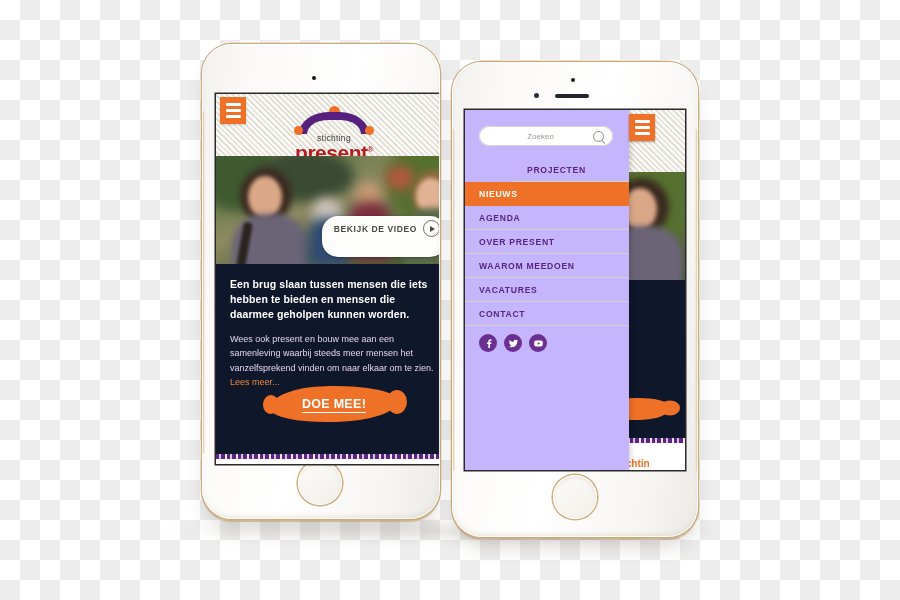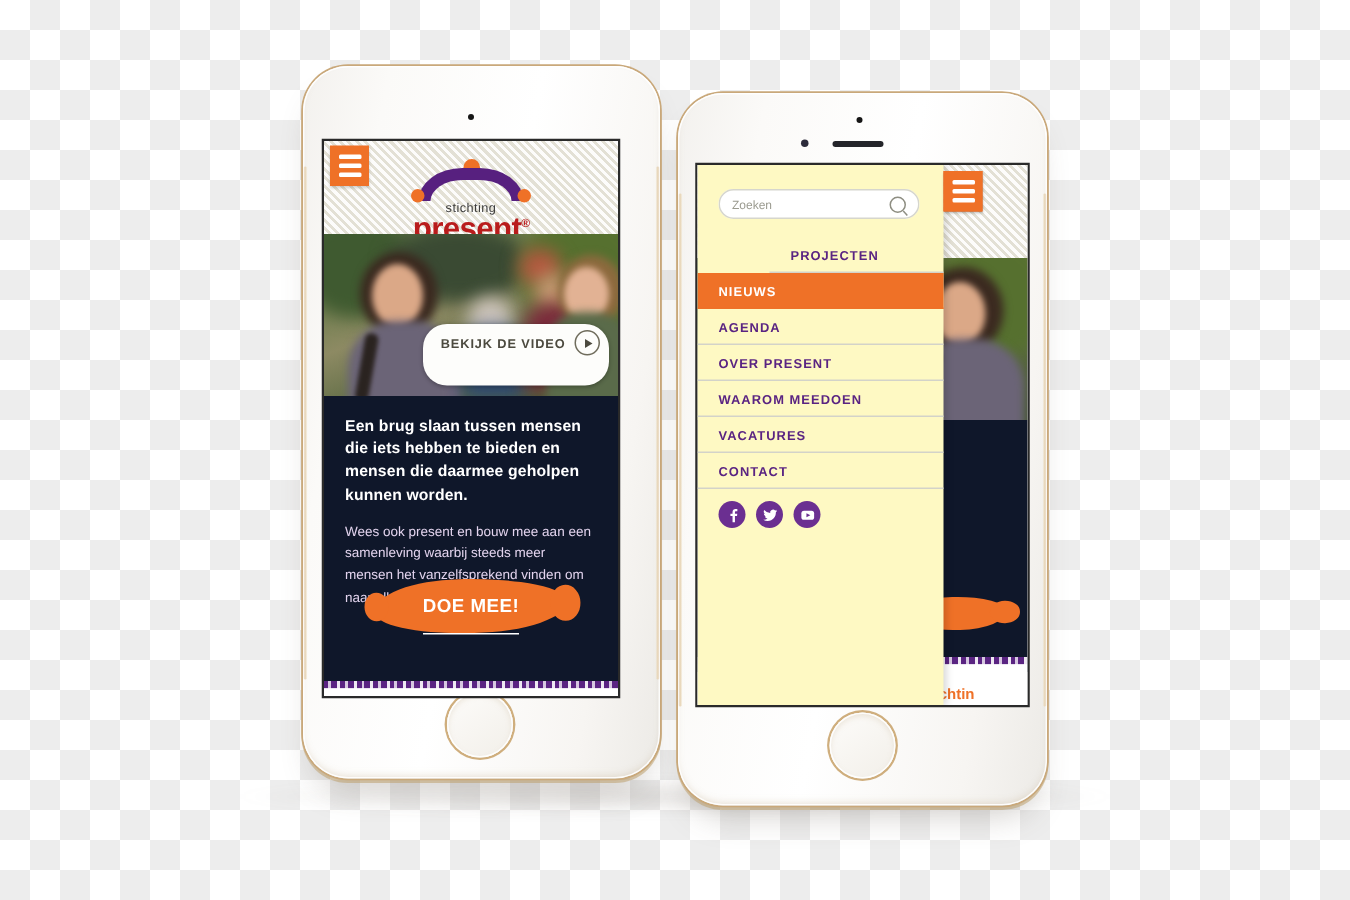--- a/index.html
+++ b/index.html
@@ -81,29 +81,29 @@
   .purple p{margin:9px 0 0;font-size:9px;line-height:1.62;color:#e3d4ee;}
   .purple p a{color:#ef8a3c;text-decoration:none;}
   .cta-wrap{position:absolute;left:0;right:0;text-align:center;}
   .brush{position:relative;display:inline-block;padding:7px 26px;color:#fff;font-weight:bold;
     font-size:12.5px;letter-spacing:.3px;}
   .brush .paint{position:absolute;inset:-4px -6px;background:#ef7127;z-index:0;
     border-radius:45% 55% 50% 48%/60% 45% 58% 42%;
     transform:rotate(-1deg);}
   .brush .paint::before{content:"";position:absolute;left:-7px;top:22%;width:16px;height:52%;background:#ef7127;border-radius:50%;}
   .brush .paint::after{content:"";position:absolute;right:-9px;top:14%;width:20px;height:66%;background:#ef7127;border-radius:50%;}
-  .brush b{position:relative;z-index:1;border-bottom:1.5px solid #fff;padding-bottom:11px;}
+  .brush b{position:relative;z-index:1;border-bottom:1.5px solid #fff;padding-bottom:1px;}
 
   .brushedge{position:absolute;left:0;right:0;height:10px;background:#fff;}
   .brushedge::before{content:"";position:absolute;left:0;right:0;top:0;height:5px;background:#5a2482;
     -webkit-mask-image:repeating-linear-gradient(90deg,#000 0 3px,rgba(0,0,0,.25) 3px 5px,#000 5px 9px,rgba(0,0,0,.1) 9px 11px);
     mask-image:repeating-linear-gradient(90deg,#000 0 3px,rgba(0,0,0,.25) 3px 5px,#000 5px 9px,rgba(0,0,0,.1) 9px 11px);}
 
   
-  .menu{position:absolute;left:0;top:0;bottom:0;background:#fef9c3;z-index:5;box-shadow:2px 0 5px rgba(0,0,0,.17);}
+  .menu{position:absolute;left:0;top:0;bottom:0;background:#c4b5fd;z-index:5;box-shadow:2px 0 5px rgba(0,0,0,.17);text-align:center;}
   .search{position:absolute;left:14px;right:16px;top:16px;height:20px;border-radius:11px;background:#fff;
     display:flex;align-items:center;padding:0 9px;box-shadow:inset 0 0 0 1px #d6d6cd;}
   .search .ph{font-size:8px;color:#9b9b90;flex:1;}
   .search .mag{width:9px;height:9px;border:1.4px solid #8e8e82;border-radius:50%;position:relative;flex:none;}
   .search .mag::after{content:"";position:absolute;width:1.4px;height:4px;background:#8e8e82;right:-1px;bottom:-3.5px;transform:rotate(-42deg);}
   .mitem{position:absolute;left:0;right:0;height:24px;display:flex;align-items:center;
     padding-left:14px;box-sizing:border-box;font-size:8.6px;font-weight:bold;letter-spacing:.7px;color:#5a2482;
     border-bottom:1px solid #d3d3c9;}
   .mitem.active{background:#ef7127;color:#fff;border-bottom-color:#ef7127;}
   .socials{position:absolute;left:14px;display:flex;gap:7px;}
@@ -125,21 +125,21 @@
   <div class="ground"></div>
 
   <div class="phone" style="left:202px;top:44px;width:238px;height:475px;">
     <div class="gold-edge l"></div>
     <div class="gold-edge r"></div>
     <div class="cam" style="left:56px;top:54px;"></div>
     <div class="speaker" style="left:78px;top:55px;width:48px;"></div>
     <div class="sensor" style="left:110px;top:32px;"></div>
     <div class="home" style="left:96px;bottom:14px;width:44px;height:44px;"></div>
 
-    <div class="screen" style="left:14px;top:50px;width:196px;height:370px;">
+    <div class="screen" style="left:14px;top:50px;width:236px;height:370px;">
 
       <div class="hdr"></div>
 
       <div class="burger" style="left:4px;top:3px;">
         <i></i>
         <i></i>
         <i></i>
       </div>
 
       <div class="logo">

